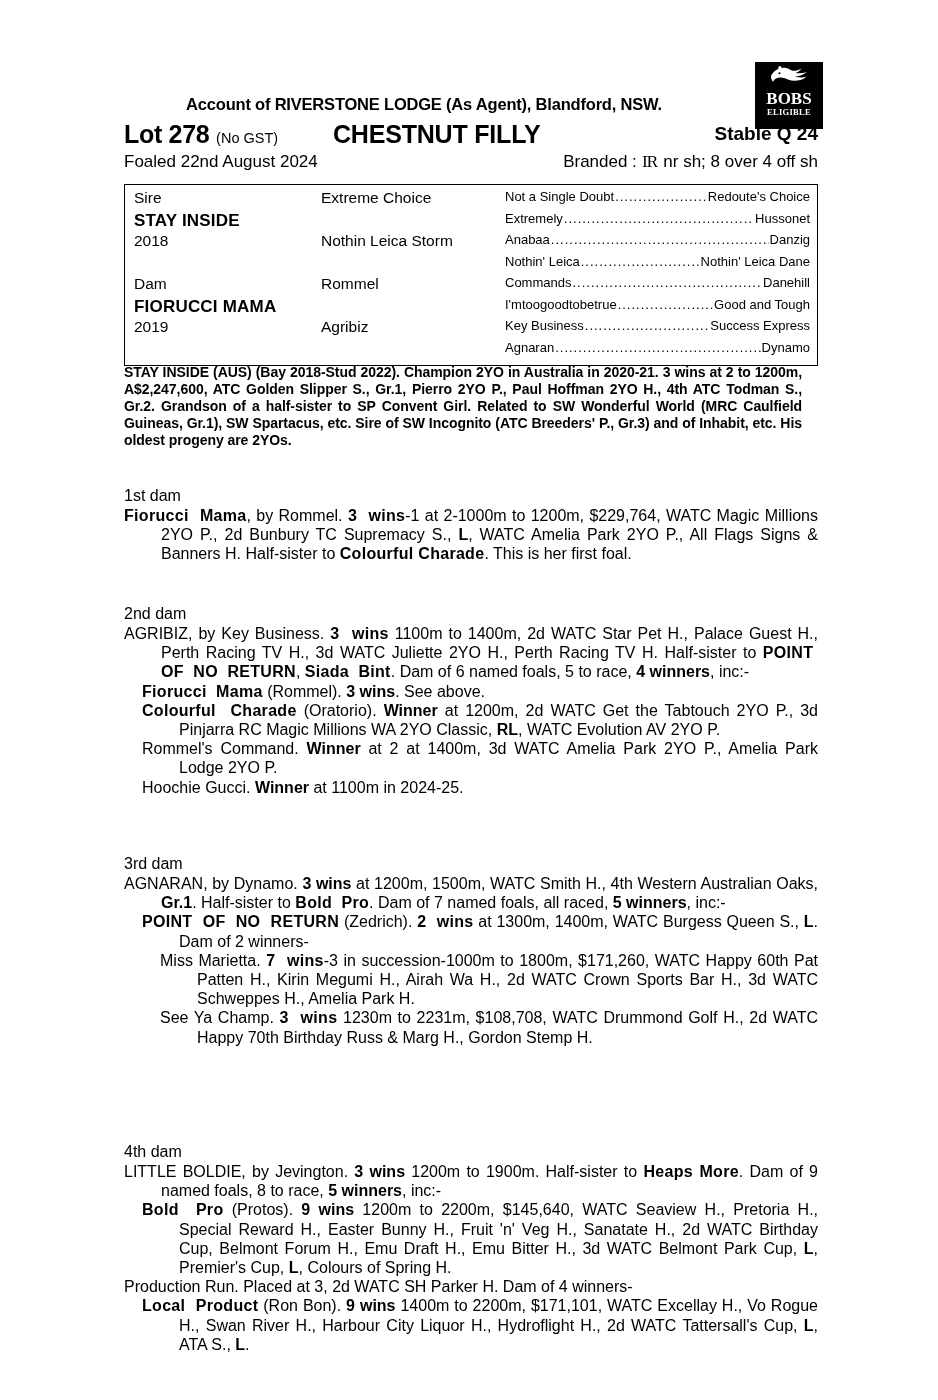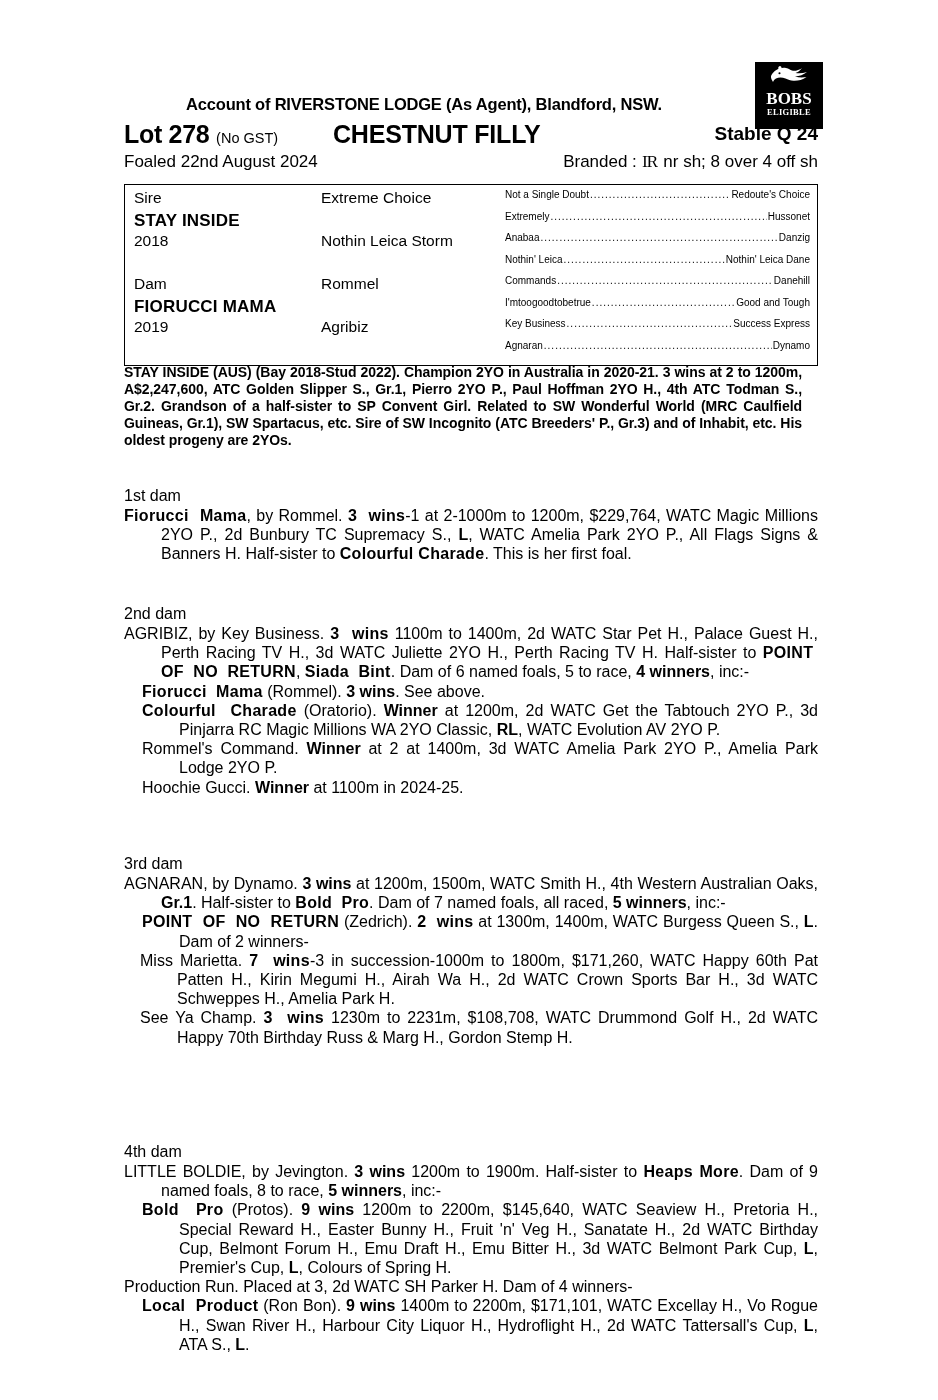--- a/index.html
+++ b/index.html
@@ -167,21 +167,21 @@
     top: 0;
     width: 190px;
     font-size: 15.5px;
     white-space: nowrap;
   }
   .ped-c3 {
     position: absolute;
     left: 380px;
     top: 0;
     width: 305px;
-    font-size: 10px;
+    font-size: 13px;
     display: flex;
     align-items: baseline;
     white-space: nowrap;
   }
   .ped-c3 .gp-a { flex: 0 0 auto; }
   .ped-c3 .dots {
     flex: 1 1 auto;
     overflow: hidden;
     white-space: nowrap;
     margin: 0 1px;
@@ -218,21 +218,21 @@
     font-size: 16px;
     line-height: 19.2px;
     text-align: justify;
     text-justify: inter-word;
     margin: 0;
   }
   
   .lvl0 { padding-left: 0px;  text-indent: 0px; }
   .lvl0 > .hang { display: block; padding-left: 37px; text-indent: -37px; }
   .lvl1 > .hang { display: block; padding-left: 37px; text-indent: -37px; margin-left: 18px; }
-  .lvl2 > .hang { display: block; padding-left: 37px; text-indent: -37px; margin-left: 16px; }
+  .lvl2 > .hang { display: block; padding-left: 37px; text-indent: -37px; margin-left: 36px; }
 
   b { font-weight: bold; }
   .sp { letter-spacing: 0.3px; }
 </style>
 </head>
 <body>
 
 <div class="page">
 
   <div class="bobs-logo">

